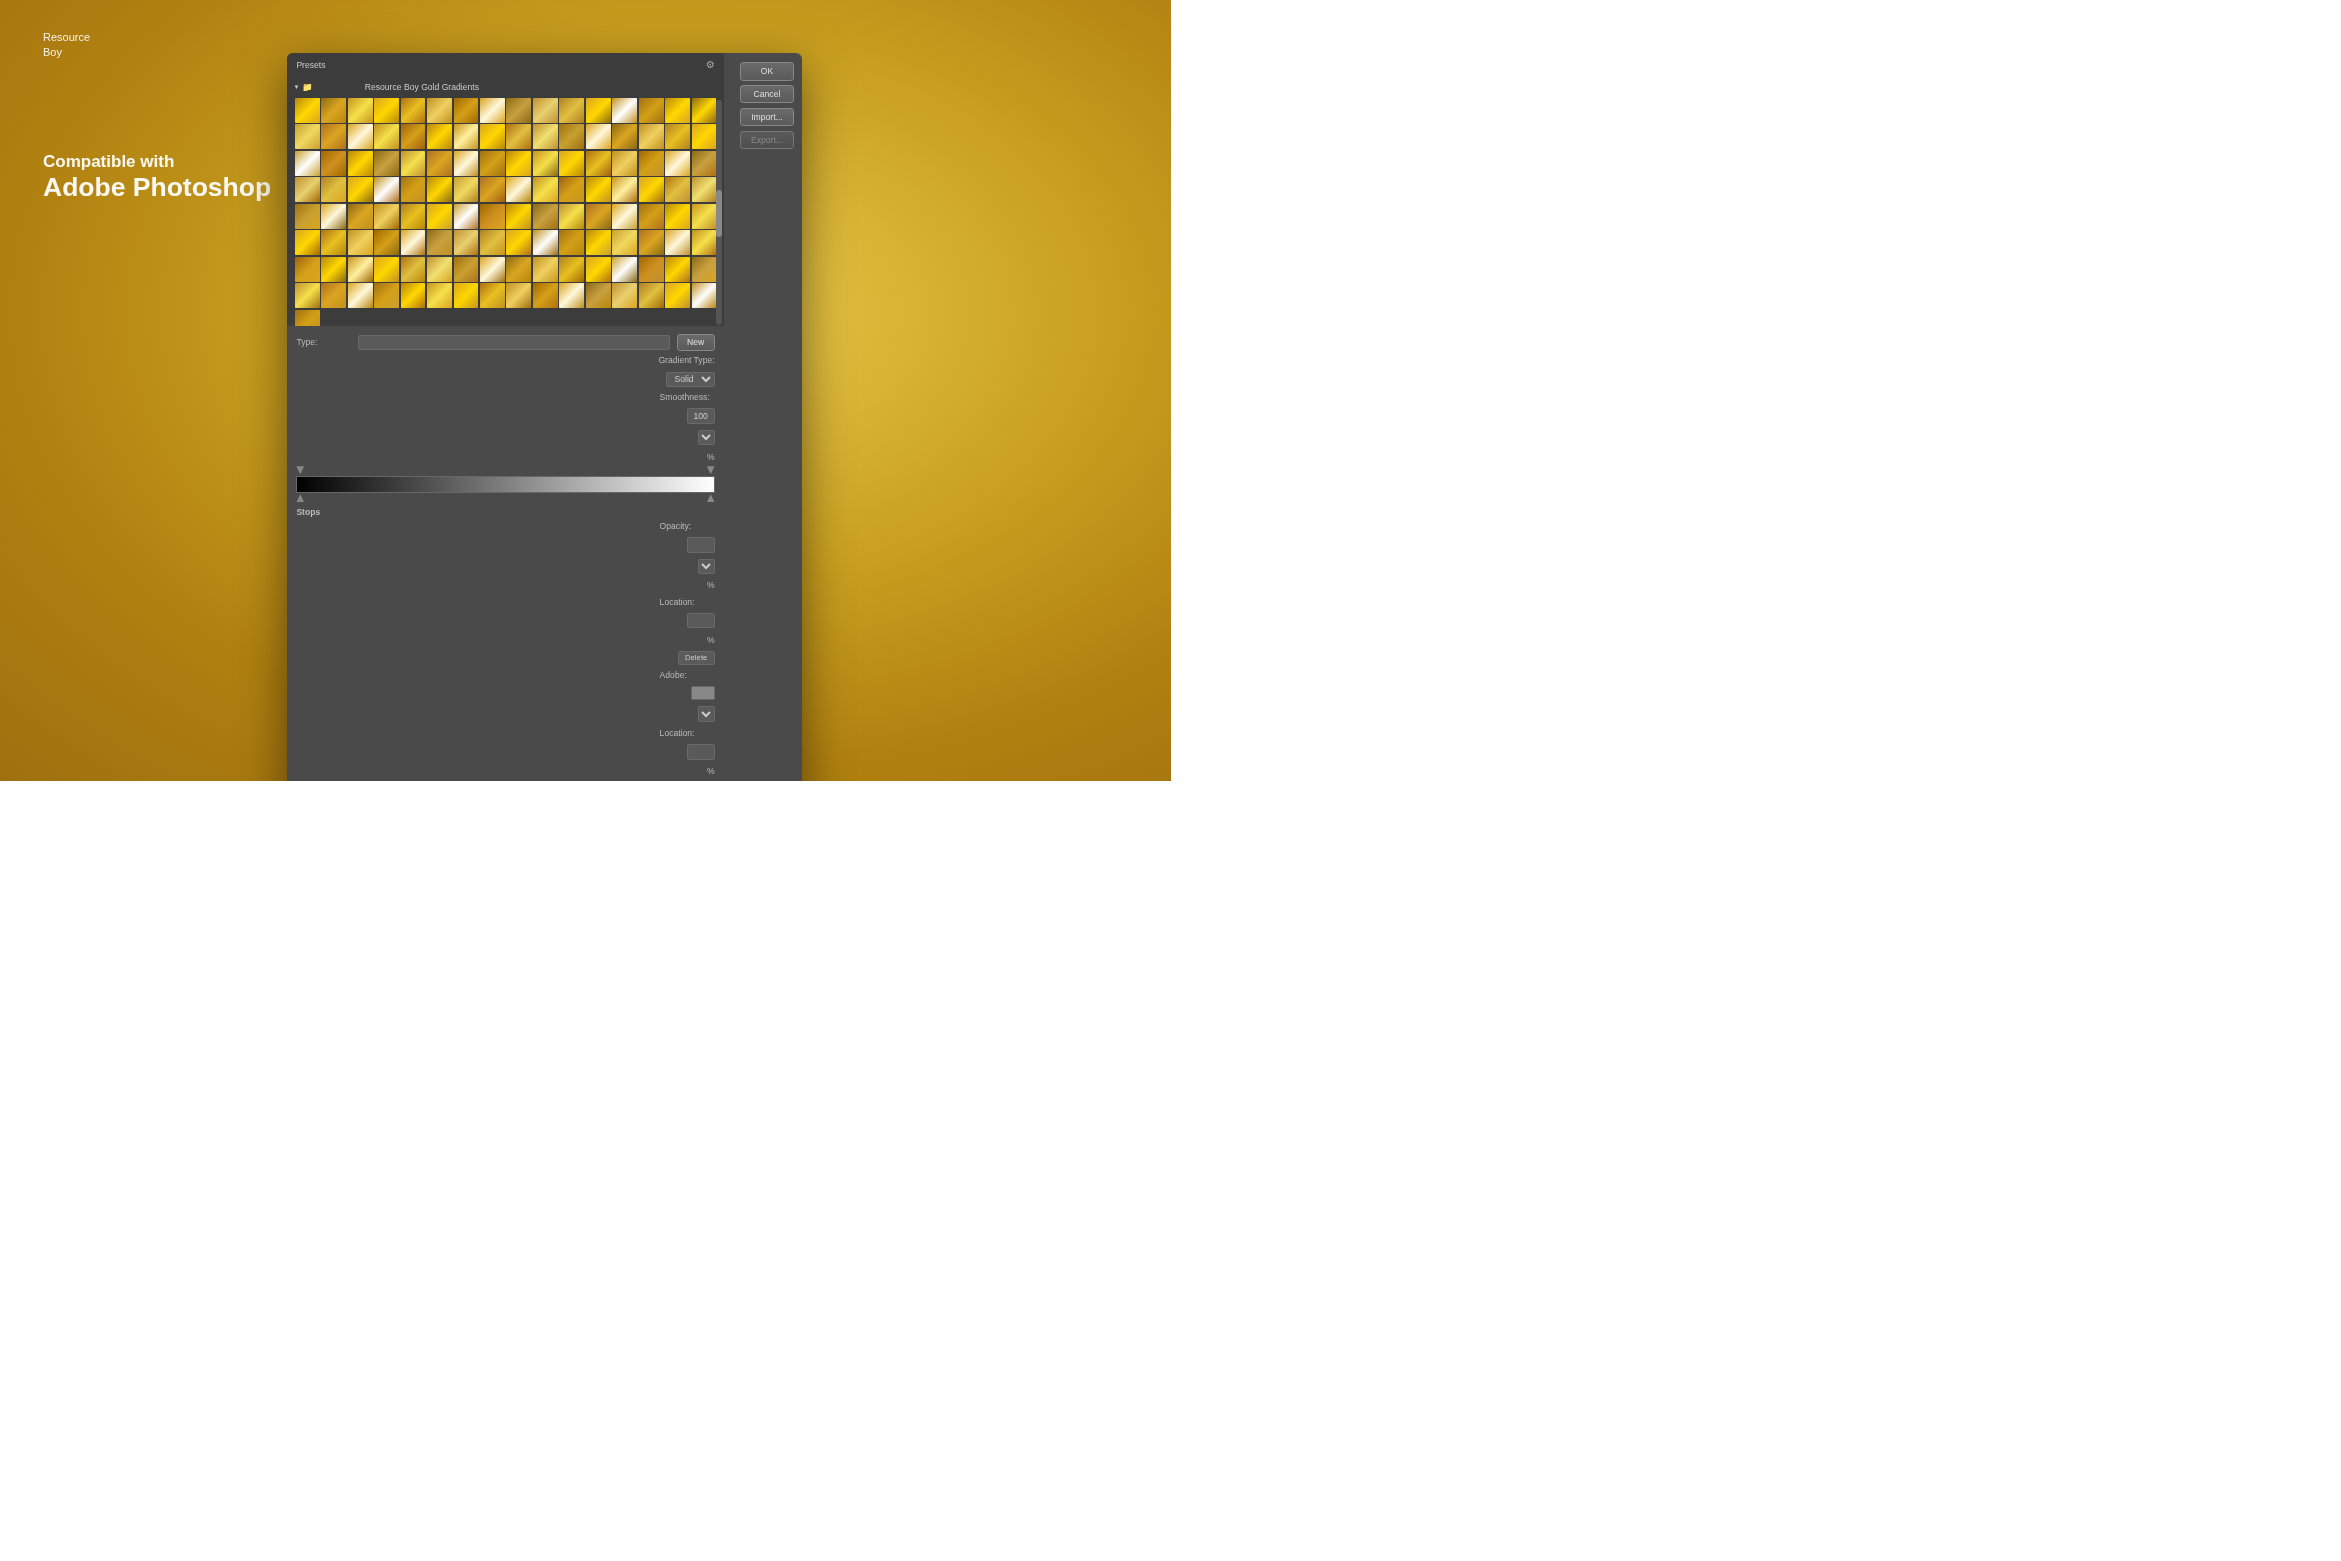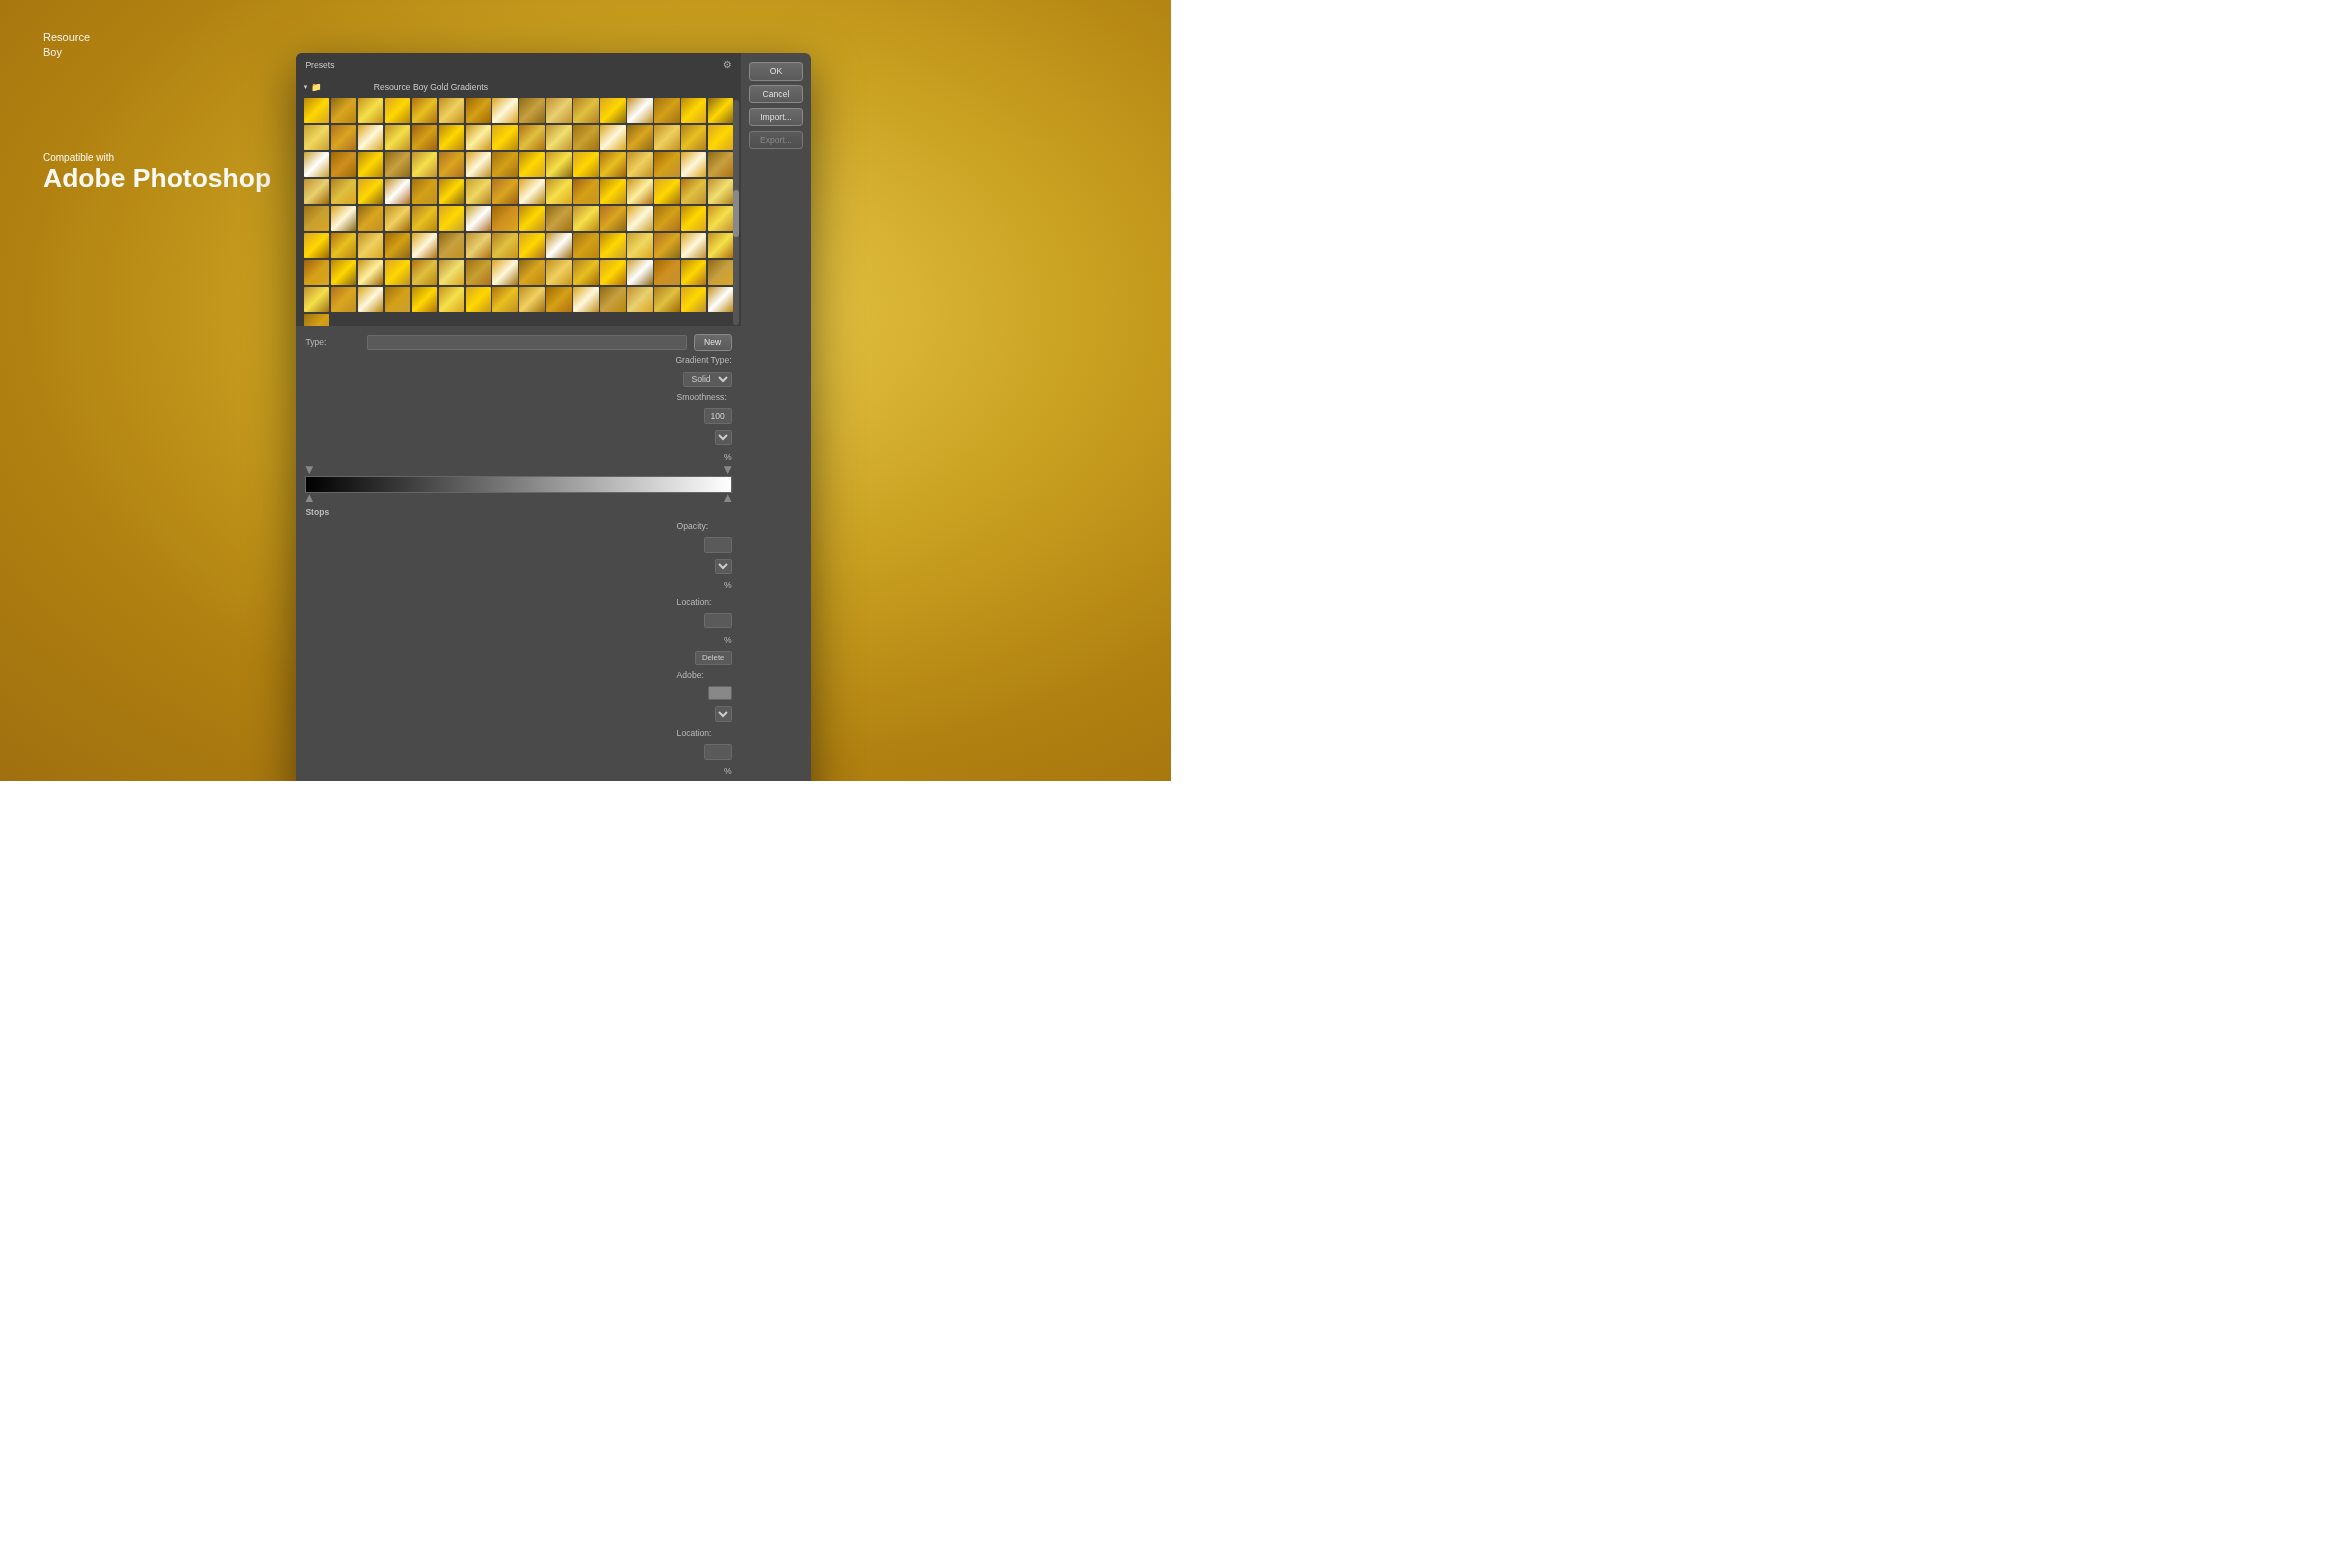--- a/index.html
+++ b/index.html
@@ -28,41 +28,41 @@
       opacity: 0.9;
     }
 
     .compatible-text {
       position: absolute;
       top: 152px;
       left: 43px;
       color: #fff;
     }
     .compatible-text .line1 {
-      font-size: 10px;
-      font-weight: 400;
+      font-size: 17px;
+      font-weight: 700;
       opacity: 0.95;
     }
     .compatible-text .line2 {
       font-size: 26.5px;
       font-weight: 700;
       opacity: 0.95;
     }
 
     
     .ps-dialog {
       position: absolute;
       top: 53px;
-      left: 296px;
+      left: 287px;
       width: 515px;
       background: #4a4a4a;
       border-radius: 6.2px;
       box-shadow: 0 15.6px 47px rgba(0,0,0,0.5);
       display: flex;
-      gap: 0;
+      gap: 8px;
     }
 
     .ps-main {
       flex: 1;
       padding: 0;
     }
 
     .ps-sidebar {
       width: 70px;
       padding: 9.4px 7.8px;

